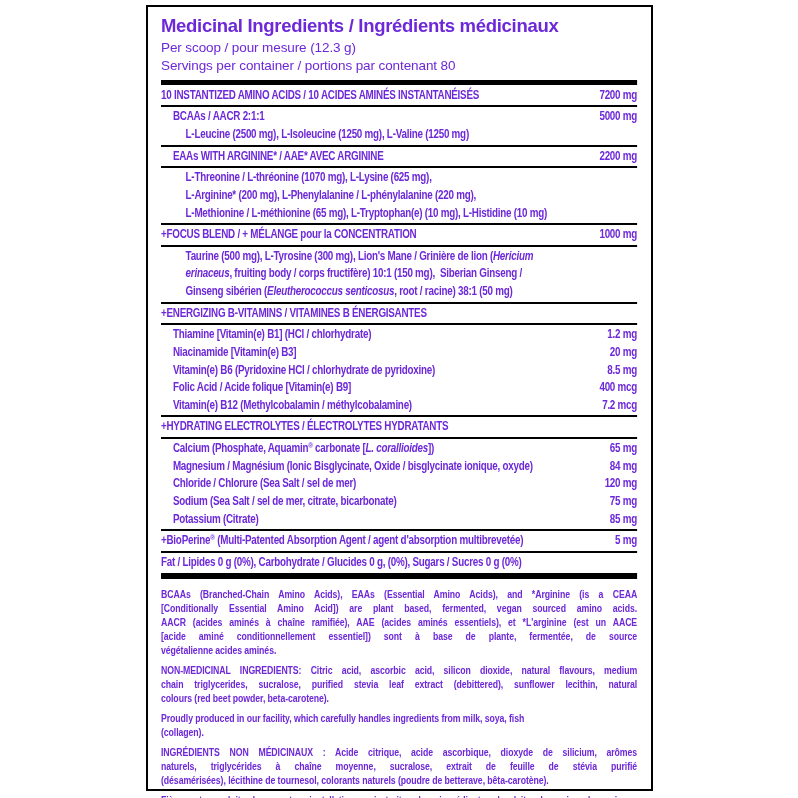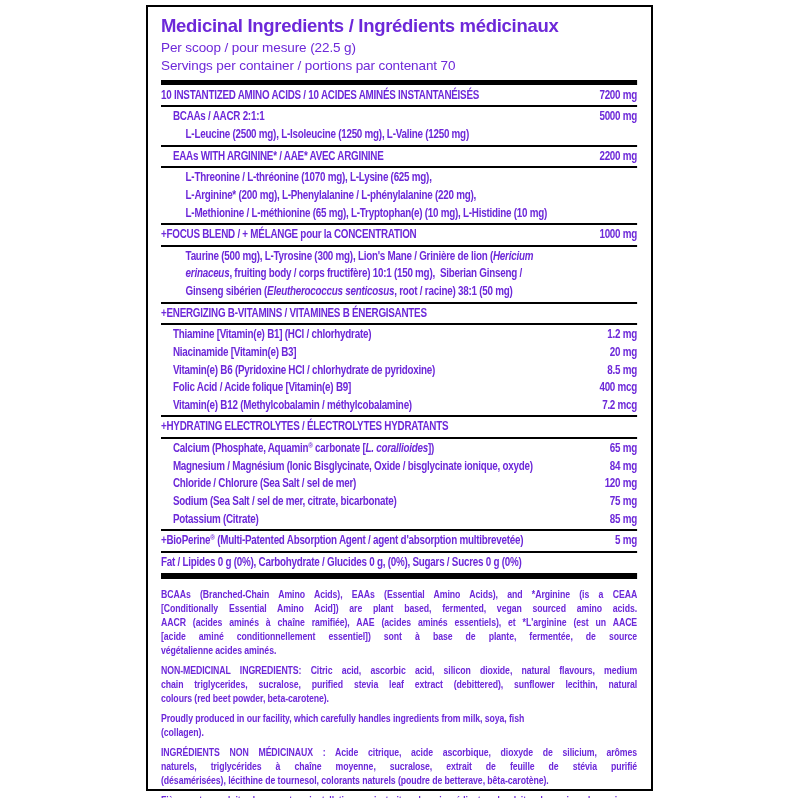--- a/index.html
+++ b/index.html
@@ -30,22 +30,22 @@
   .fline{font-size:11px;font-weight:bold;letter-spacing:-0.1px;line-height:1.27;}
   .fline.jline{text-align:justify;text-align-last:justify;}
 </style>
 </head>
 <body>
 
 <div class="page">
   <div class="label-box">
     <div class="head">
       <div class="title">Medicinal Ingredients / Ingrédients médicinaux</div>
-      <div class="serv">Per scoop / pour mesure (22.5 g)</div>
-      <div class="serv">Servings per container / portions par contenant 70</div>
+      <div class="serv">Per scoop / pour mesure (12.3 g)</div>
+      <div class="serv">Servings per container / portions par contenant 80</div>
     </div>
     <div class="condense">
       <div class="ingredient-table">
           <div class="row ind0 rule">
             <span class="rname"><span>10 INSTANTIZED AMINO ACIDS / 10 ACIDES AMINÉS INSTANTANÉISÉS</span></span>
             <span class="ramount">7200 mg</span>
           </div>
           <div class="row ind1">
             <span class="rname"><span>BCAAs / AACR 2:1:1</span></span>
             <span class="ramount">5000 mg</span>

